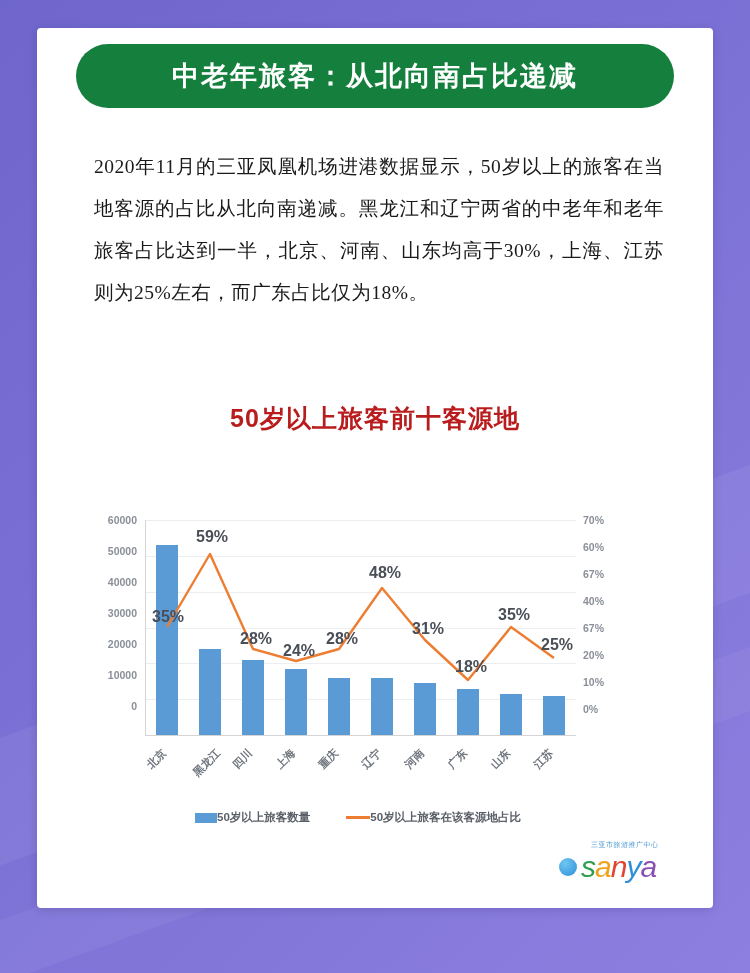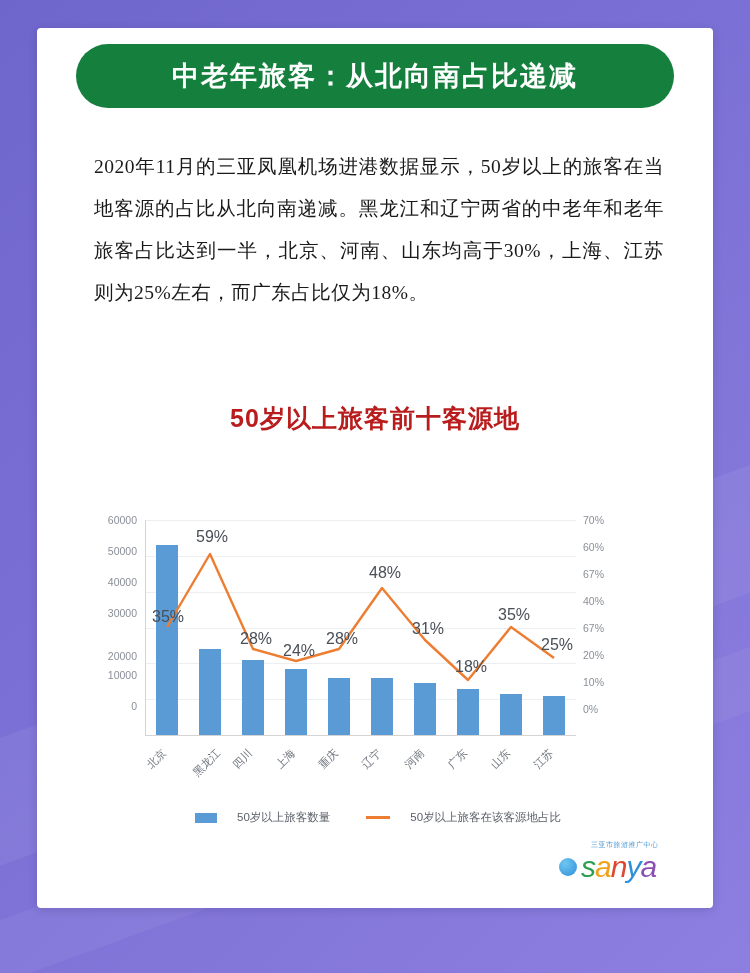--- a/index.html
+++ b/index.html
@@ -83,20 +83,21 @@
     color: #b91c1c;
     letter-spacing: 1px;
   }
 
   .chart-area {
     position: absolute;
     left: 38px;
     top: 460px;
     width: 600px;
     height: 360px;
+    font-weight: bold;
   }
 
   .plot {
     position: absolute;
     left: 70px;
     top: 32px;
     width: 430px;
     height: 215px;
     border-left: 1px solid #d4d4d4;
     border-bottom: 1px solid #d4d4d4;
@@ -141,21 +142,21 @@
   .legend {
     position: absolute;
     left: 120px;
     top: 322px;
     display: flex;
     align-items: center;
     gap: 10px;
     font-size: 11.5px;
     color: #5a5f68;
   }
-  .legend-item { display: flex; align-items: center; gap: 20px; }
+  .legend-item { display: flex; align-items: center; gap: 0; }
   .swatch-bar { width: 22px; height: 10px; background: #5b9bd5; display: inline-block; }
   .swatch-line { width: 24px; height: 0; border-top: 3px solid #ed7d31; display: inline-block; }
 
   .logo {
     position: absolute;
     left: 518px;
     top: 812px;
     width: 120px;
     height: 54px;
   }
@@ -207,21 +208,21 @@
     <div class="body-text">2020年11月的三亚凤凰机场进港数据显示，50岁以上的旅客在当地客源的占比从北向南递减。黑龙江和辽宁两省的中老年和老年旅客占比达到一半，北京、河南、山东均高于30%，上海、江苏则为25%左右，而广东占比仅为18%。</div>
 
     <div class="chart-title">50岁以上旅客前十客源地</div>
 
     <div class="chart-area">
 
       <div class="y-label-left" style="top:26px">60000</div>
       <div class="y-label-left" style="top:57px">50000</div>
       <div class="y-label-left" style="top:88px">40000</div>
       <div class="y-label-left" style="top:119px">30000</div>
-      <div class="y-label-left" style="top:162px">20000</div>
+      <div class="y-label-left" style="top:150px">20000</div>
       <div class="y-label-left" style="top:181px">10000</div>
       <div class="y-label-left" style="top:212px">0</div>
 
       <div class="y-label-right" style="top:26px">70%</div>
       <div class="y-label-right" style="top:53px">60%</div>
       <div class="y-label-right" style="top:80px">67%</div>
       <div class="y-label-right" style="top:107px">40%</div>
       <div class="y-label-right" style="top:134px">67%</div>
       <div class="y-label-right" style="top:161px">20%</div>
       <div class="y-label-right" style="top:188px">10%</div>

